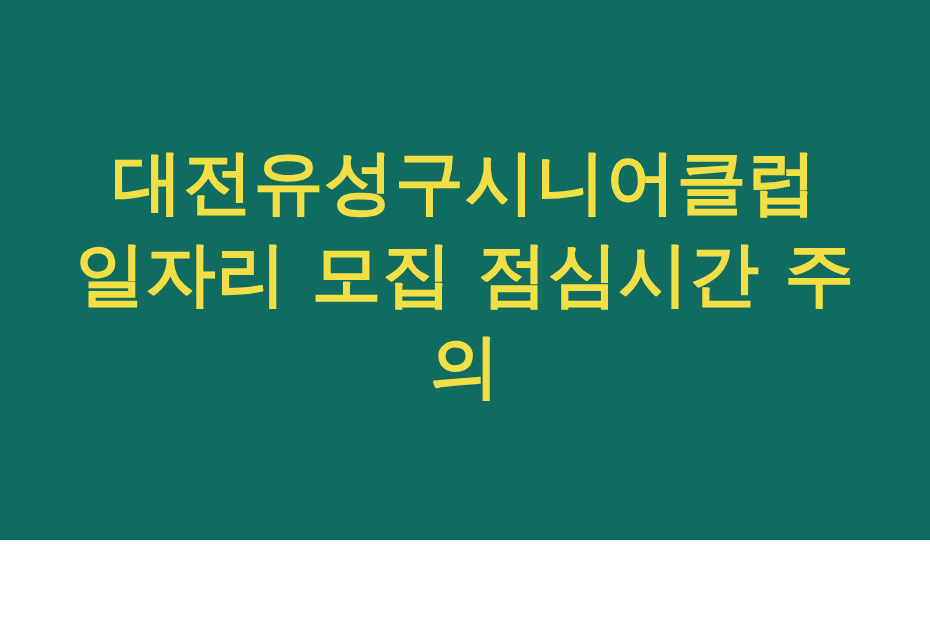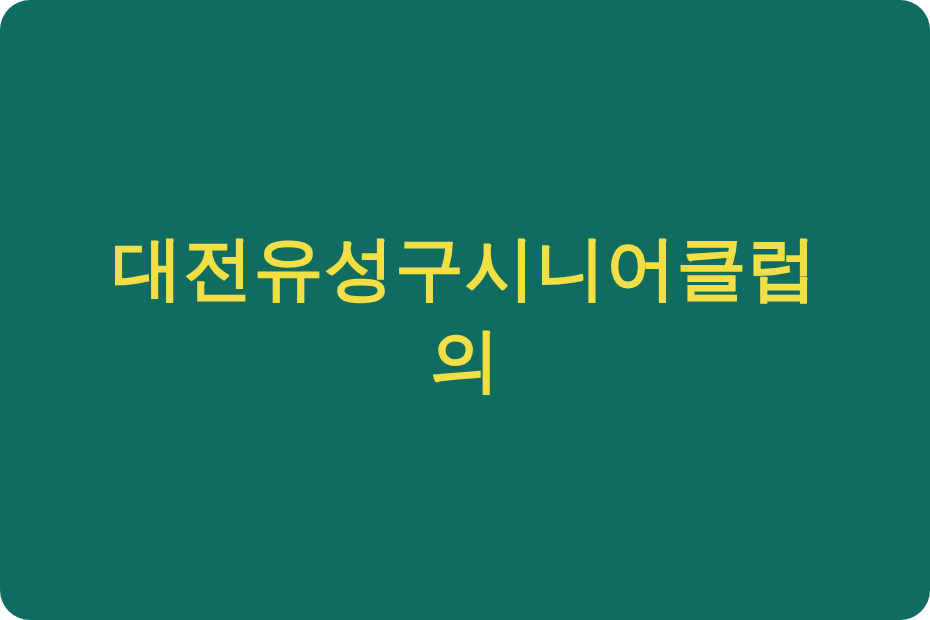--- a/index.html
+++ b/index.html
@@ -10,28 +10,27 @@
   body {
     width: 930px;
     height: 620px;
     overflow: hidden;
     font-family: "DejaVu Sans", "Liberation Sans", sans-serif;
   }
 
   .banner {
     position: relative;
     width: 930px;
-    height: 620px;
+    height: 540px;
     box-sizing: border-box;
     background: #106B60;
     display: flex;
     align-items: center;
     justify-content: center;
     overflow: hidden;
-    border-radius: 30px;
   }
 
   .banner-text-block {
     width: 800px;
     margin: 0 auto;
     padding: 0;
     text-align: center;
     
     transform: translateY(4px);
   }
@@ -62,17 +61,18 @@
 </style>
 </head>
 <body>
 
 <div class="banner" style="background: rgb(16, 107, 96);">
 
   <div class="banner-text-block">
 
     <h1 class="headline" style="color: rgb(242, 223, 69); text-align: center;">
       <span class="line line-1">대전유성구시니어클럽</span>
+      <span class="line line-2">일자리 모집 점심시간 주</span>
       <span class="line line-3">의</span>
     </h1>
 
   </div>
 </div>
 
 </body></html>

